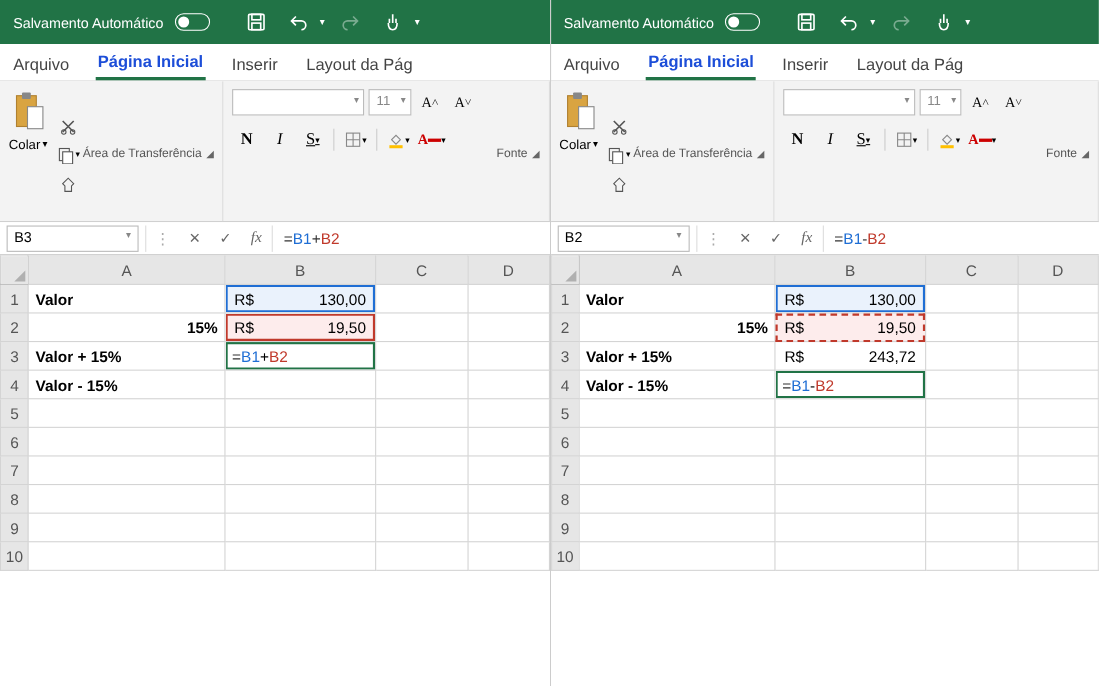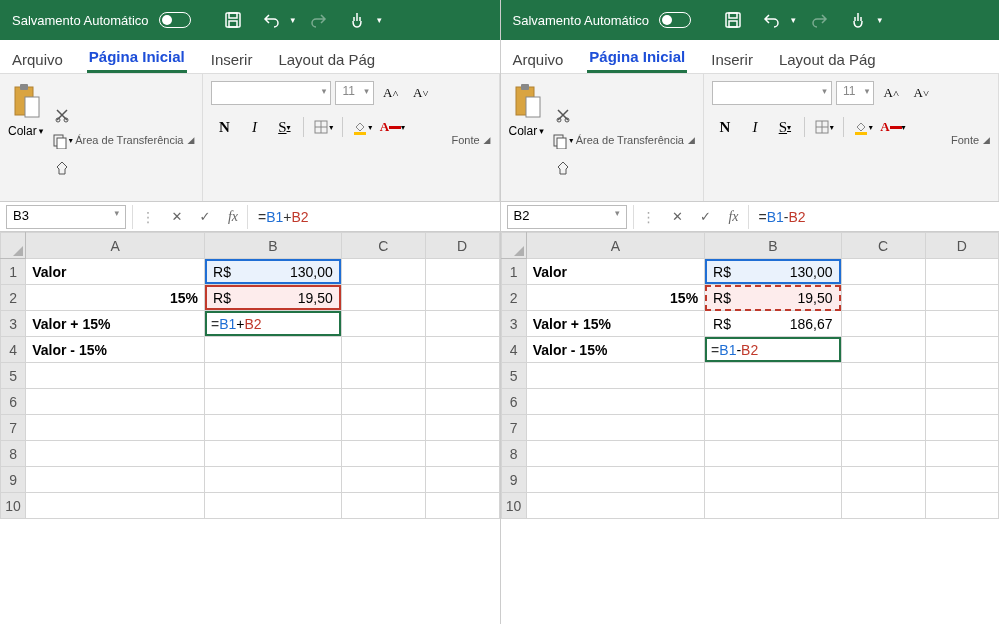--- a/index.html
+++ b/index.html
@@ -506,21 +506,21 @@
             </td>
         <td class="cell"></td>
             <td class="cell"></td>
           </tr>
       <tr>
             <th class="rowh">3</th>
         <td class="cell cell-bold">Valor + 15%</td>
         <td class="cell">
               <div class="curr">
                 <span class="sym">R$</span>
-                <span class="val">186,67</span>
+                <span class="val">243,72</span>
               </div>
             </td>
         <td class="cell"></td>
             <td class="cell"></td>
           </tr>
       <tr>
             <th class="rowh">4</th>
         <td class="cell cell-bold">Valor - 15%</td>
         <td class="cell edit-cell"><span class="eq">=</span><span class="ref-b1">B1</span><span class="op">-</span><span class="ref-b2">B2</span></td>
         <td class="cell"></td>

